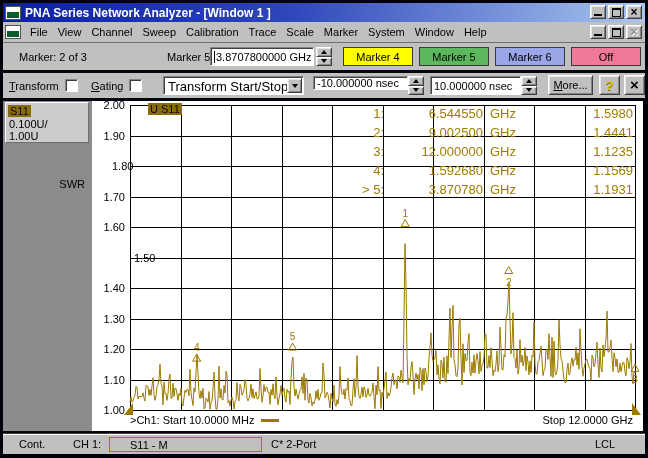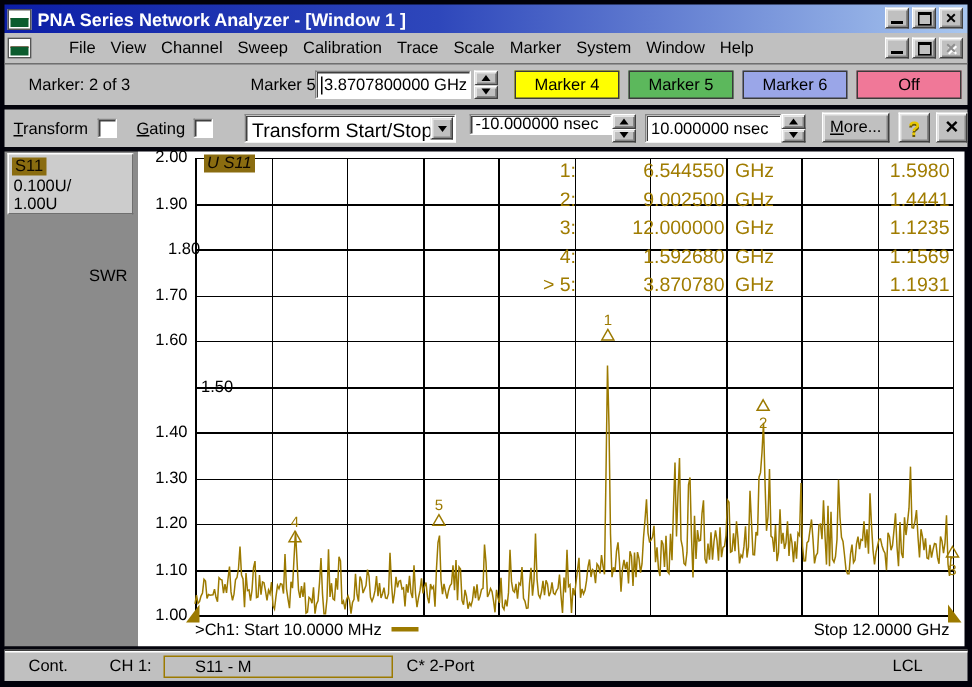--- a/index.html
+++ b/index.html
@@ -25,21 +25,21 @@
                       border-bottom:1px solid #c00000; }
   .pna-icon::after { content:""; position:absolute; left:1px; bottom:1px; right:1px; height:6px; background:#0b5c2e; }
   .glyph-min { width:8px; height:2px; background:#000; align-self:flex-end; margin-bottom:2px; }
   .glyph-restore { position:relative; width:9px; height:9px; }
   .glyph-restore::before { content:""; position:absolute; right:0; top:0; width:7px; height:6px; border:1px solid #000; border-top-width:2px; }
   .glyph-restore::after { content:""; position:absolute; left:0; bottom:0; width:7px; height:6px; border:1px solid #000; border-top-width:2px; background:#c0c0c0; }
   .glyph-close { font-size:12px; font-weight:bold; line-height:10px; color:#000; }
   .disabled .glyph-close { color:#8f8f8f; text-shadow:1px 1px 0 #fff; }
 
   
-  .menubar { left:3px; top:22px; width:642px; height:21px; background:#c0c0c0; display:flex; align-items:center; border-bottom:1px solid #6f6f6f;gap:16px; }
+  .menubar { left:3px; top:22px; width:642px; height:21px; background:#c0c0c0; display:flex; align-items:center; border-bottom:1px solid #6f6f6f; }
   .menu-item { font-size:11px; color:#000; padding:2px 5px; white-space:nowrap; }
   .mb-buttons { position:absolute; right:3px; top:3px; display:flex; gap:2px; }
 
   
   .toolbar1 { left:3px; top:43px; width:642px; height:27px; background:#c0c0c0; }
   .tb-text { font-size:11px; color:#000; white-space:nowrap; }
   .field { font-size:11px; color:#000; display:flex; align-items:center; padding-left:3px; white-space:nowrap; }
   .caret { display:inline-block; width:1px; height:12px; background:#000; margin-right:1px; }
   .spinner { width:16px; height:19px; display:flex; flex-direction:column; }
   .spinner > div { flex:1; display:flex; align-items:center; justify-content:center; }
@@ -254,21 +254,21 @@
         <text x="275.225" y="111.60999999999997" text-anchor="middle" font-size="10" fill="#9c7a00">1</text>
         <polygon points="378.75,161.54950000000002 382.75,168.54950000000002 374.75,168.54950000000002" fill="none" stroke="#9c7a00" stroke-width="1"></polygon>
         <text x="378.75" y="180.54950000000002" text-anchor="middle" font-size="10" fill="#9c7a00">2</text>
         <polygon points="505,259.33250000000004 509,266.33250000000004 501,266.33250000000004" fill="none" stroke="#9c7a00" stroke-width="1"></polygon>
         <text x="505" y="278.33250000000004" text-anchor="middle" font-size="10" fill="#9c7a00">3</text>
         <polygon points="66.66,249.14549999999997 70.66,256.14549999999997 62.66,256.14549999999997" fill="none" stroke="#9c7a00" stroke-width="1"></polygon>
         <text x="66.66" y="246.14549999999997" text-anchor="middle" font-size="10" fill="#9c7a00">4</text>
         <polygon points="162.61,238.10449999999997 166.61,245.10449999999997 158.61,245.10449999999997" fill="none" stroke="#9c7a00" stroke-width="1"></polygon>
         <text x="162.61" y="235.10449999999997" text-anchor="middle" font-size="10" fill="#9c7a00">5</text>
       </svg>
-    <span class="chip" style="position:absolute; left:44px; top:2px;font-style:italic;">U S11</span>
+    <span class="chip" style="position:absolute; left:56px; top:2px;">U S11</span>
     <div id="readouts">
         <div class="readout-row" style="top: 5px;">
           <span class="ro-num">1:</span>
           <span class="ro-freq">6.544550</span>
           <span class="ro-unit">GHz</span>
           <span class="ro-val">1.5980</span>
         </div>
         <div class="readout-row" style="top: 24px;">
           <span class="ro-num">2:</span>
           <span class="ro-freq">9.002500</span>

